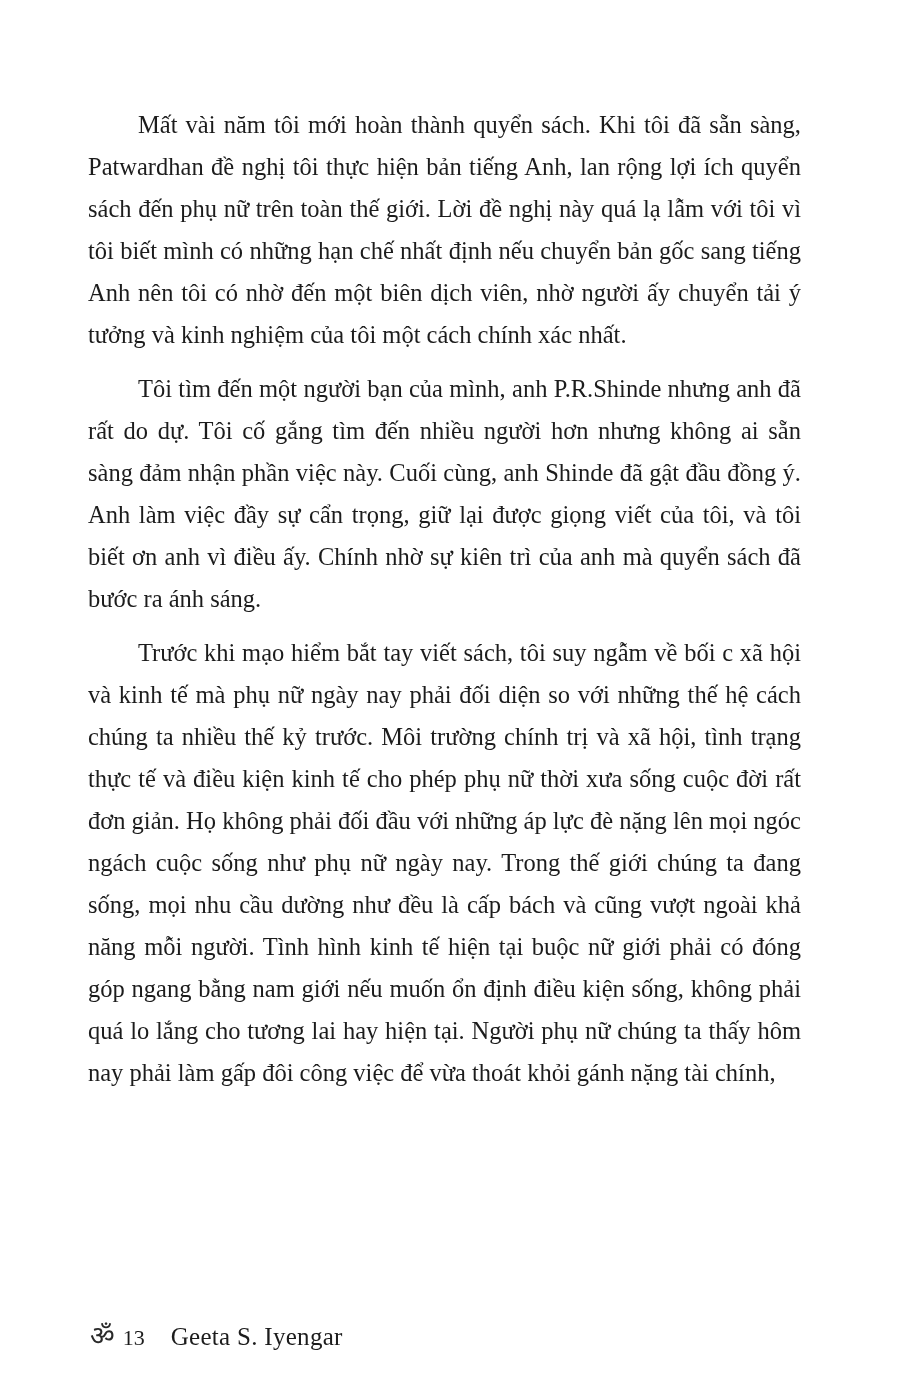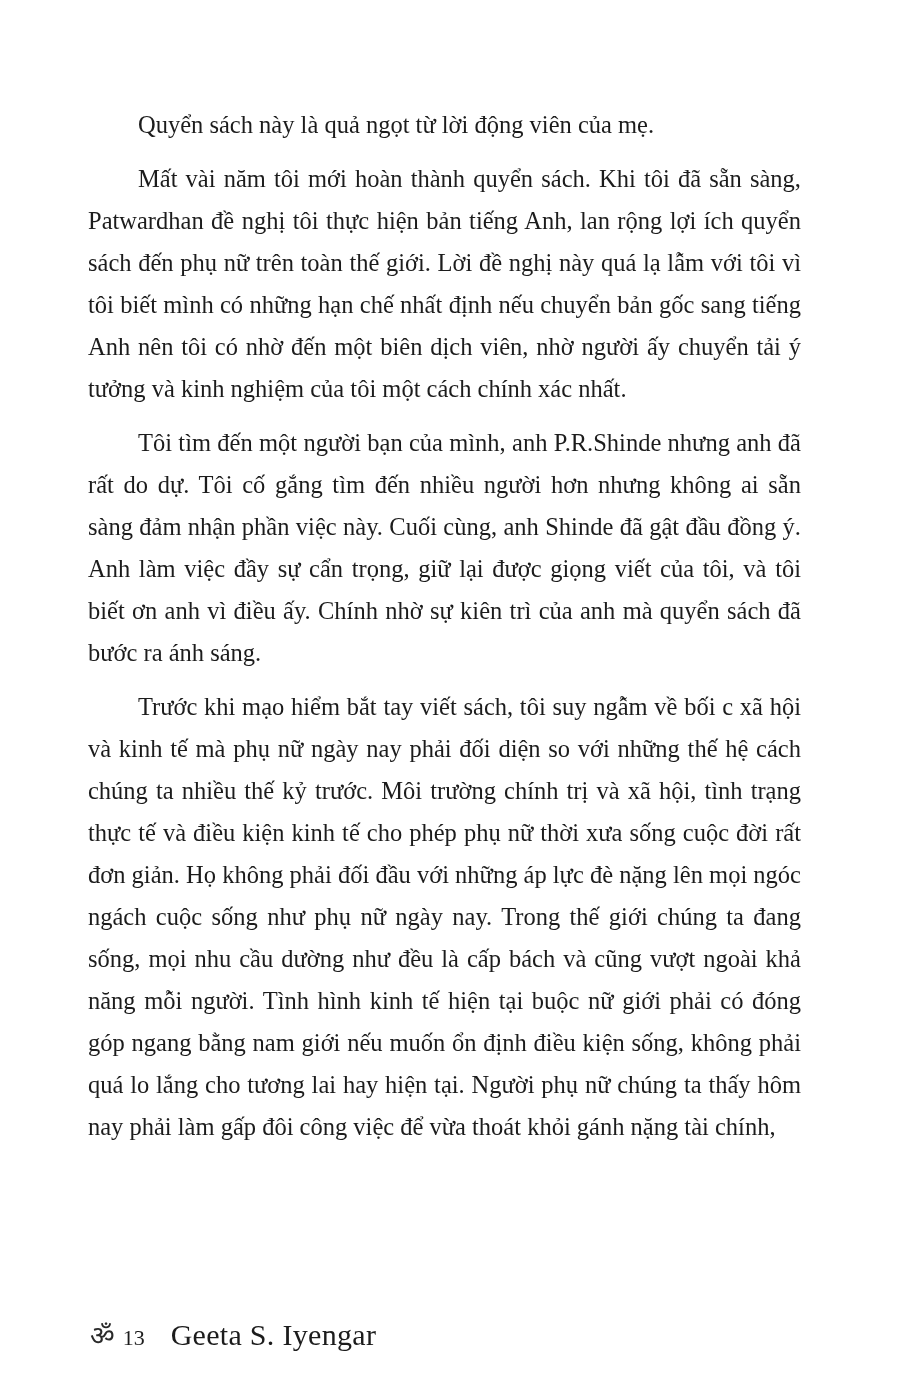--- a/index.html
+++ b/index.html
@@ -45,31 +45,30 @@
     font-size: 27px;
     color: #2a2a2a;
     margin-right: 8px;
   }
   .pagenum {
     font-size: 22px;
     color: #1c1c1c;
     margin-right: 26px;
   }
   .author {
-    font-size: 30px;
+    font-size: 25px;
     color: #1c1c1c;
     letter-spacing: 0.3px;
   }
 </style>
 </head>
 <body>
 
 <div class="page">
   <div class="content">
-    <p>Quyển sách này là quả ngọt từ lời động viên của mẹ.</p>
     <p>Mất vài năm tôi mới hoàn thành quyển sách. Khi tôi đã sẵn sàng, Patwardhan đề nghị tôi thực hiện bản tiếng Anh, lan rộng lợi ích quyển sách đến phụ nữ trên toàn thế giới. Lời đề nghị này quá lạ lẫm với tôi vì tôi biết mình có những hạn chế nhất định nếu chuyển bản gốc sang tiếng Anh nên tôi có nhờ đến một biên dịch viên, nhờ người ấy chuyển tải ý tưởng và kinh nghiệm của tôi một cách chính xác nhất.</p>
     <p>Tôi tìm đến một người bạn của mình, anh P.R.Shinde nhưng anh đã rất do dự. Tôi cố gắng tìm đến nhiều người hơn nhưng không ai sẵn sàng đảm nhận phần việc này. Cuối cùng, anh Shinde đã gật đầu đồng ý. Anh làm việc đầy sự cẩn trọng, giữ lại được giọng viết của tôi, và tôi biết ơn anh vì điều ấy. Chính nhờ sự kiên trì của anh mà quyển sách đã bước ra ánh sáng.</p>
     <p>Trước khi mạo hiểm bắt tay viết sách, tôi suy ngẫm về bối c xã hội và kinh tế mà phụ nữ ngày nay phải đối diện so với những thế hệ cách chúng ta nhiều thế kỷ trước. Môi trường chính trị và xã hội, tình trạng thực tế và điều kiện kinh tế cho phép phụ nữ thời xưa sống cuộc đời rất đơn giản. Họ không phải đối đầu với những áp lực đè nặng lên mọi ngóc ngách cuộc sống như phụ nữ ngày nay. Trong thế giới chúng ta đang sống, mọi nhu cầu dường như đều là cấp bách và cũng vượt ngoài khả năng mỗi người. Tình hình kinh tế hiện tại buộc nữ giới phải có đóng góp ngang bằng nam giới nếu muốn ổn định điều kiện sống, không phải quá lo lắng cho tương lai hay hiện tại. Người phụ nữ chúng ta thấy hôm nay phải làm gấp đôi công việc để vừa thoát khỏi gánh nặng tài chính,</p>
   </div>
 
   <div class="footer">
     <span class="om">ॐ</span>
     <span class="pagenum">13</span>
     <span class="author">Geeta S. Iyengar</span>
   </div>

